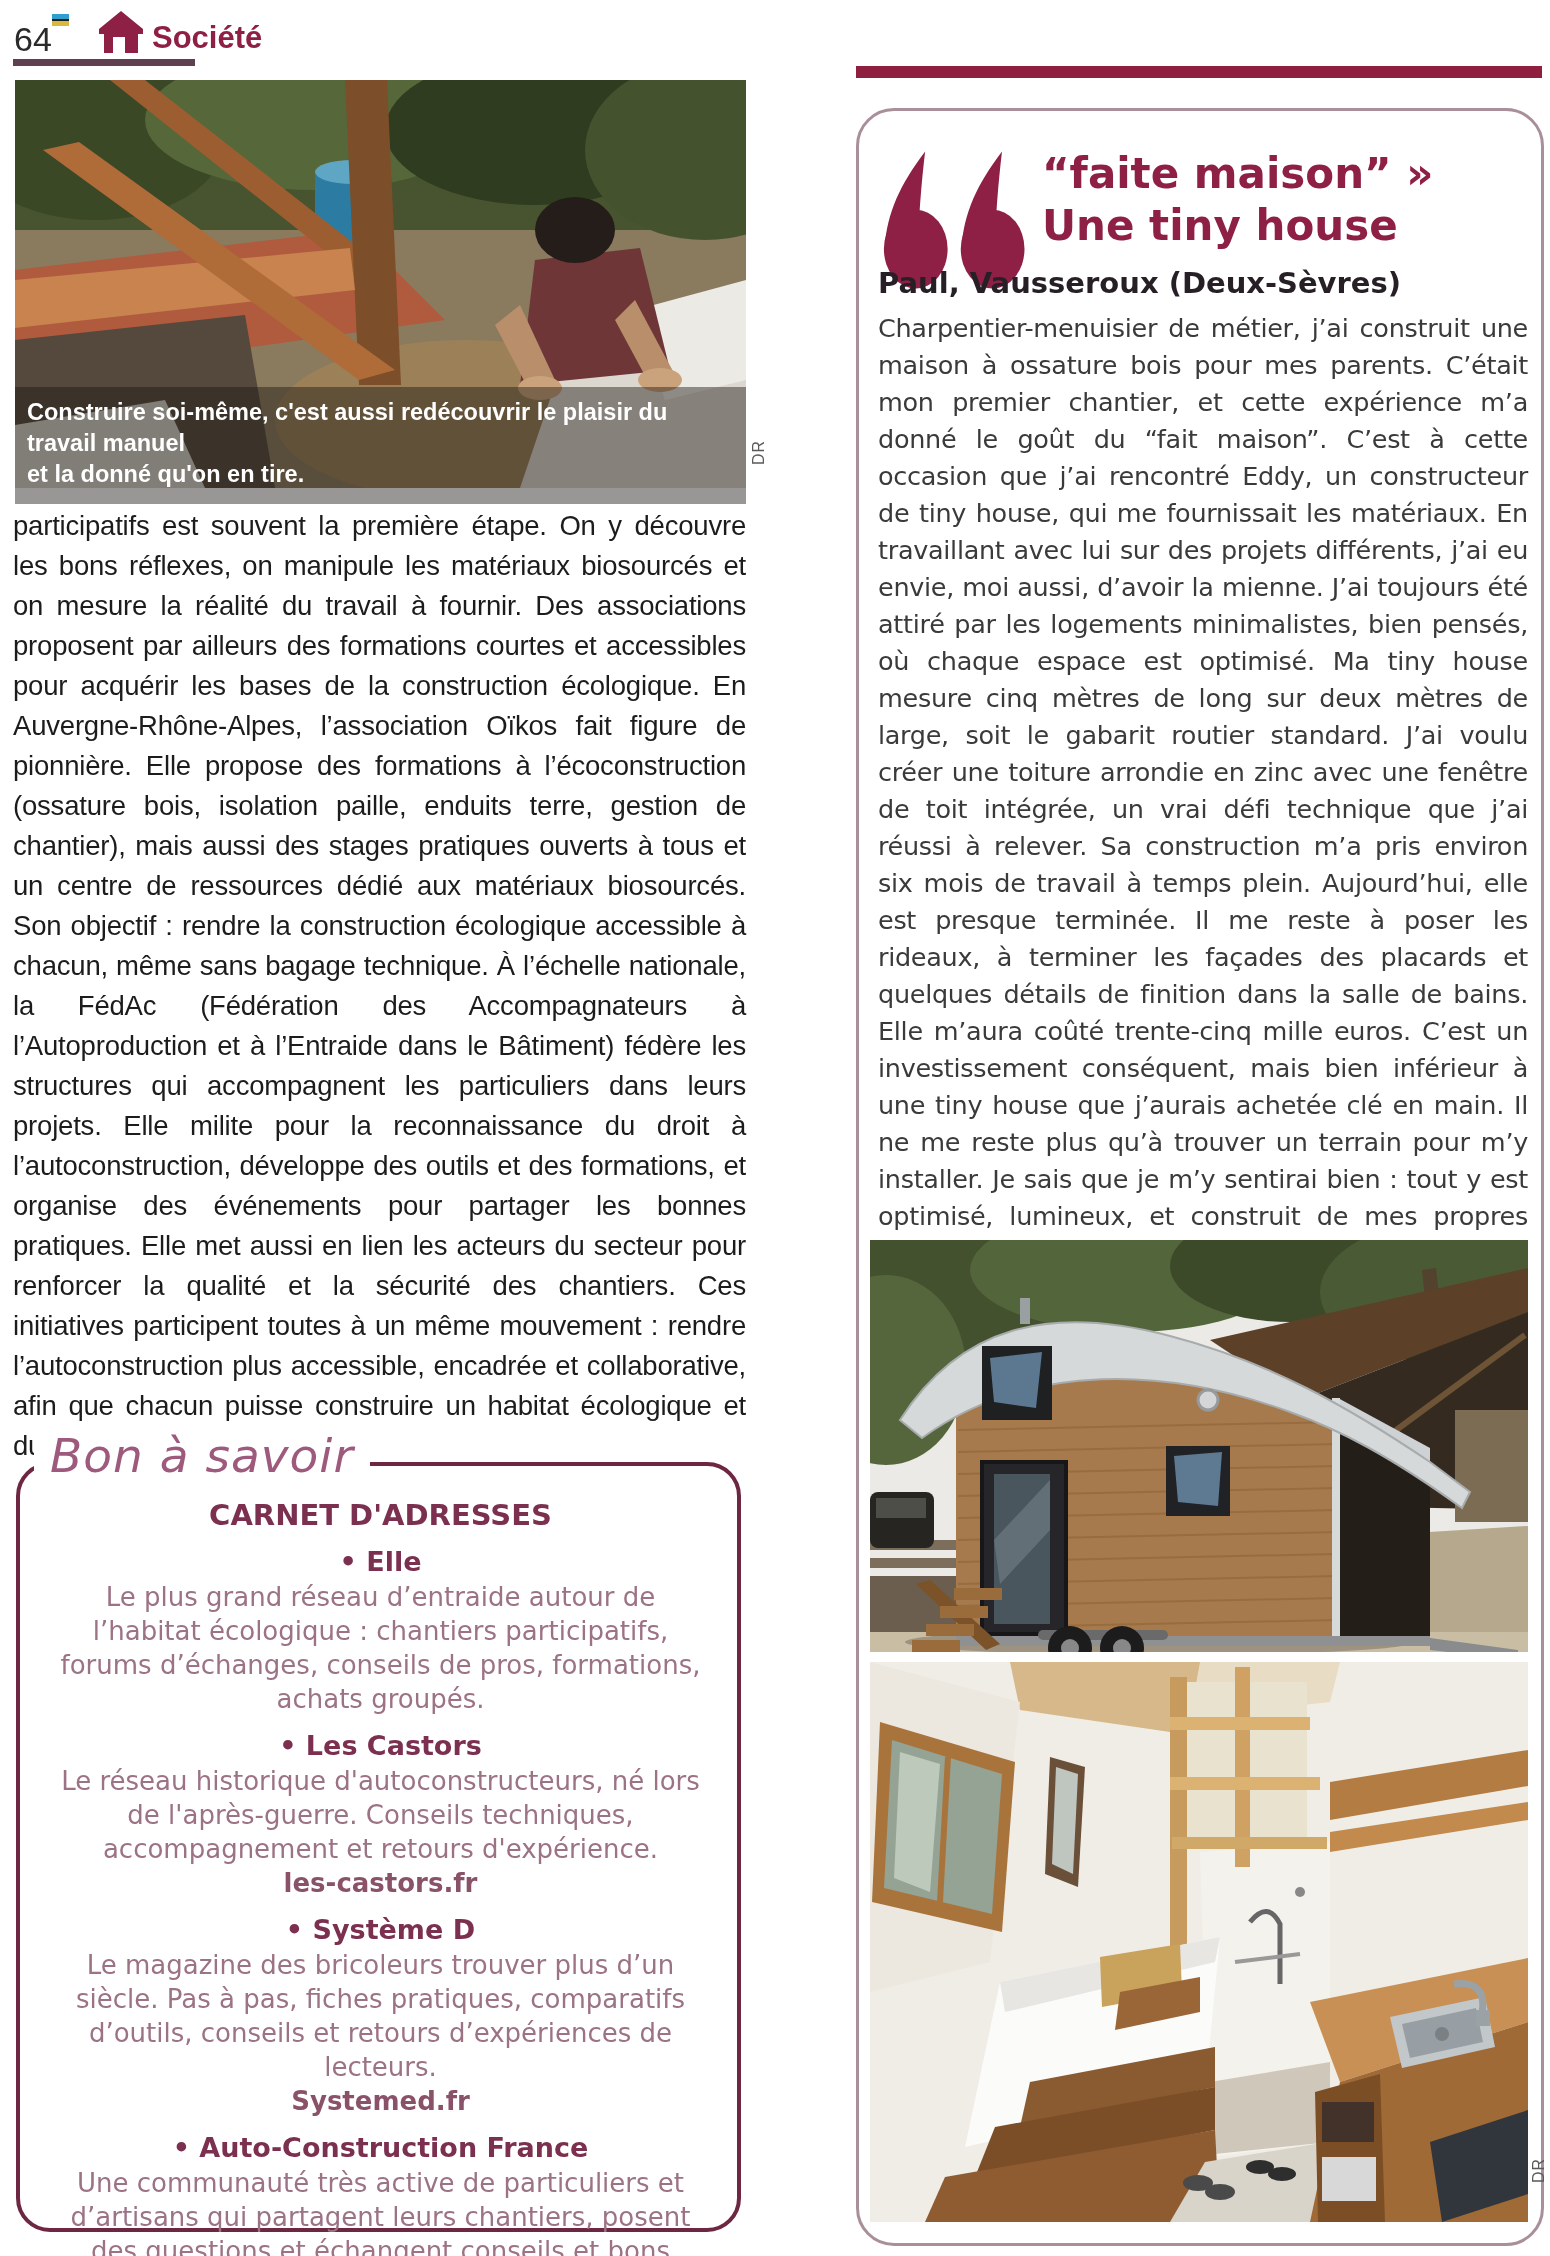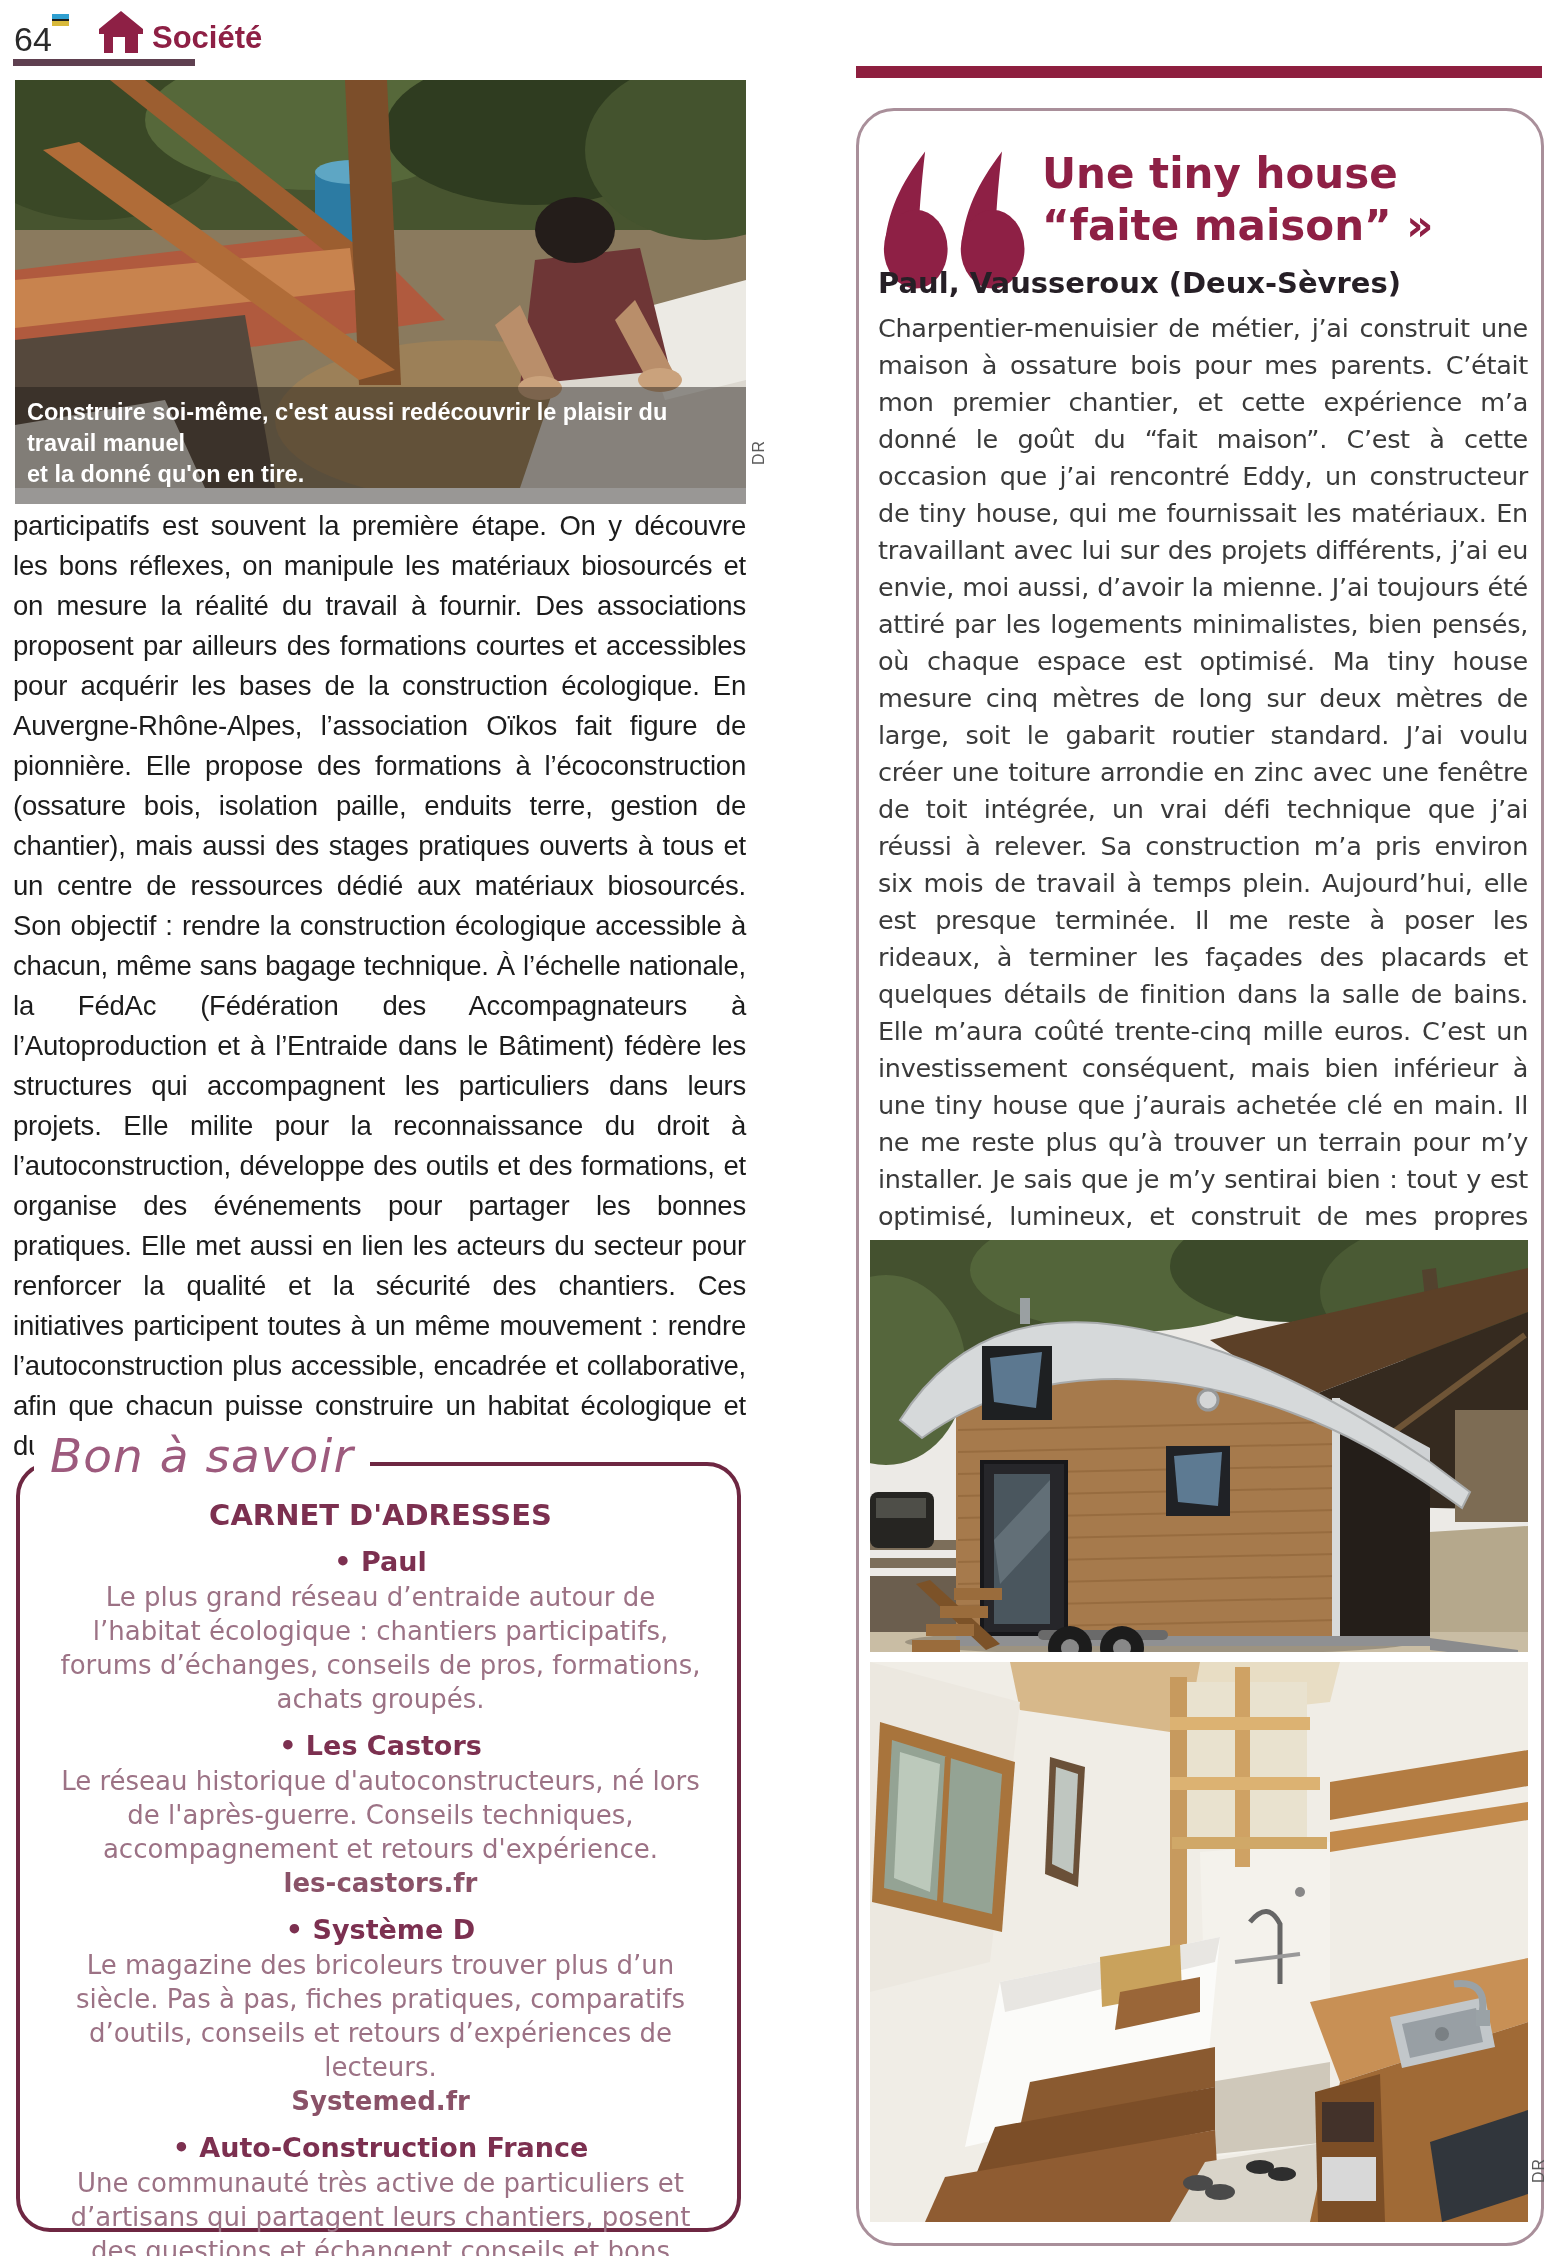--- a/index.html
+++ b/index.html
@@ -110,21 +110,21 @@
     </figcaption>
   </figure>
   <div class="dr dr-left">DR</div>
 
   <p class="article" style="margin:0"><span>participatifs est souvent la première étape. On y découvre les bons réflexes, on manipule les matériaux biosourcés et on mesure la réalité du travail à fournir. Des associations proposent par ailleurs des formations courtes et accessibles pour acquérir les bases de la construction écologique. En Auvergne-Rhône-Alpes, l’association Oïkos fait figure de pionnière. Elle propose des formations à l’écoconstruction (ossature bois, isolation paille, enduits terre, gestion de chantier), mais aussi des stages pratiques ouverts à tous et un centre de ressources dédié aux matériaux biosourcés. Son objectif : rendre la construction écologique accessible à chacun, même sans bagage technique. À l’échelle nationale, la FédAc (Fédération des Accompagnateurs à l’Autoproduction et à l’Entraide dans le Bâtiment) fédère les structures qui accompagnent les particuliers dans leurs projets. Elle milite pour la reconnaissance du droit à l’autoconstruction, développe des outils et des formations, et organise des événements pour partager les bonnes pratiques. Elle met aussi en lien les acteurs du secteur pour renforcer la qualité et la sécurité des chantiers. Ces initiatives participent toutes à un même mouvement : rendre l’autoconstruction plus accessible, encadrée et collaborative, afin que chacun puisse construire un habitat écologique et durable, en toute sérénité.</span><span class="endmark">■</span></p>
 
   <div class="knowbox">
     <div class="knowheading">CARNET D'ADRESSES</div>
 
     <div class="entry">
-      <div class="entry-name">• Paul</div>
+      <div class="entry-name">• Elle</div>
       <div class="entry-desc">Le plus grand réseau d’entraide autour de l’habitat écologique : chantiers participatifs, forums d’échanges, conseils de pros, formations, achats groupés.</div>
     </div>
     <div class="entry">
       <div class="entry-name">• Les Castors</div>
       <div class="entry-desc">Le réseau historique d'autoconstructeurs, né lors de l'après-guerre. Conseils techniques, accompagnement et retours d'expérience.</div>
       <div class="entry-link">les-castors.fr</div>
     </div>
     <div class="entry">
       <div class="entry-name">• Système D</div>
       <div class="entry-desc">Le magazine des bricoleurs trouver plus d’un siècle. Pas à pas, fiches pratiques, comparatifs d’outils, conseils et retours d’expériences de lecteurs.</div>
@@ -145,22 +145,22 @@
     <svg width="150" height="148" viewBox="0 0 160 150">
       <g fill="#8e2045">
         <path d="M46,2 C20,36 5,68 3,104 L38,112 C39,72 42,36 46,2 Z"></path>
         <ellipse cx="36" cy="106" rx="34" ry="42"></ellipse>
         <path d="M128,2 C102,36 87,68 85,104 L120,112 C121,72 124,36 128,2 Z"></path>
         <ellipse cx="118" cy="106" rx="34" ry="42"></ellipse>
       </g>
     </svg>
   </div>
   <div class="t-title">
+    <div>“faite maison” »</div>
     <div>Une tiny house</div>
-    <div>“faite maison” »</div>
   </div>
   <div class="t-author">Paul, Vausseroux (Deux-Sèvres)</div>
   <div class="t-body">Charpentier-menuisier de métier, j’ai construit une maison à ossature bois pour mes parents. C’était mon premier chantier, et cette expérience m’a donné le goût du “fait maison”. C’est à cette occasion que j’ai rencontré Eddy, un constructeur de tiny house, qui me fournissait les matériaux. En travaillant avec lui sur des projets différents, j’ai eu envie, moi aussi, d’avoir la mienne. J’ai toujours été attiré par les logements minimalistes, bien pensés, où chaque espace est optimisé. Ma tiny house mesure cinq mètres de long sur deux mètres de large, soit le gabarit routier standard. J’ai voulu créer une toiture arrondie en zinc avec une fenêtre de toit intégrée, un vrai défi technique que j’ai réussi à relever. Sa construction m’a pris environ six mois de travail à temps plein. Aujourd’hui, elle est presque terminée. Il me reste à poser les rideaux, à terminer les façades des placards et quelques détails de finition dans la salle de bains. Elle m’aura coûté trente-cinq mille euros. C’est un investissement conséquent, mais bien inférieur à une tiny house que j’aurais achetée clé en main. Il ne me reste plus qu’à trouver un terrain pour m’y installer. Je sais que je m’y sentirai bien : tout y est optimisé, lumineux, et construit de mes propres mains.</div>
 
   <div class="photo-ext">
     <svg width="658" height="412" viewBox="0 0 658 412">
       <rect width="658" height="412" fill="#eceae6"></rect>
       <rect width="658" height="16" fill="#5a6a40"></rect>
       <ellipse cx="90" cy="42" rx="140" ry="72" fill="#44512f"></ellipse>
       <ellipse cx="260" cy="30" rx="160" ry="62" fill="#53653a"></ellipse>

